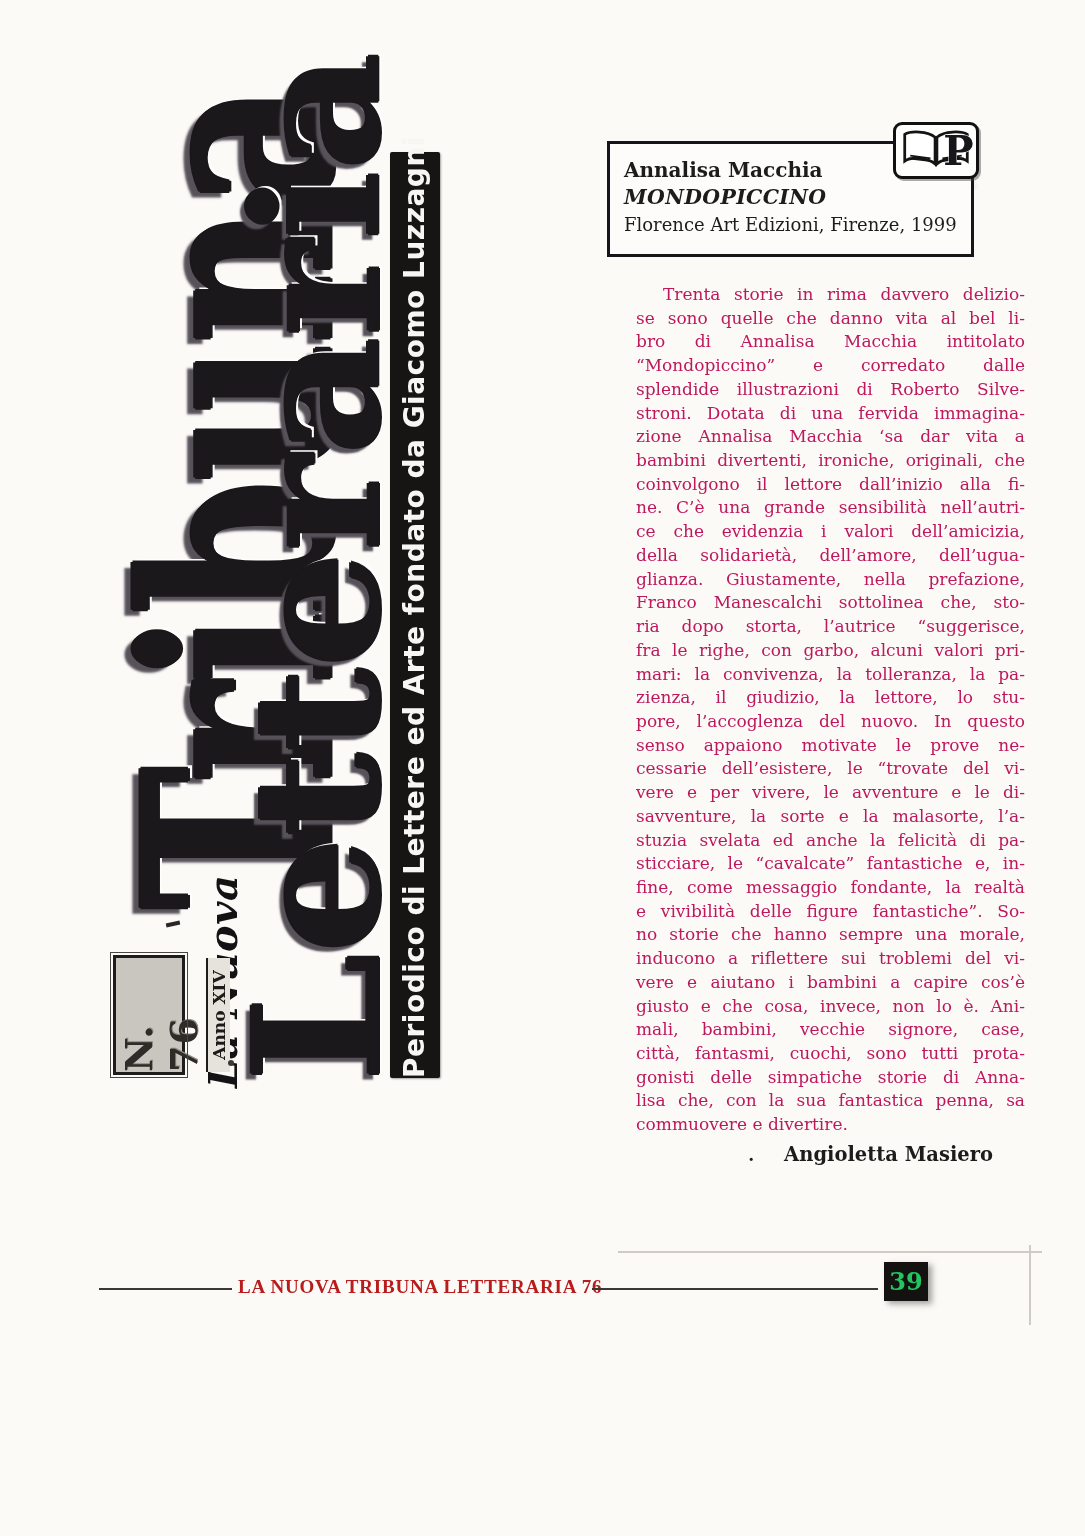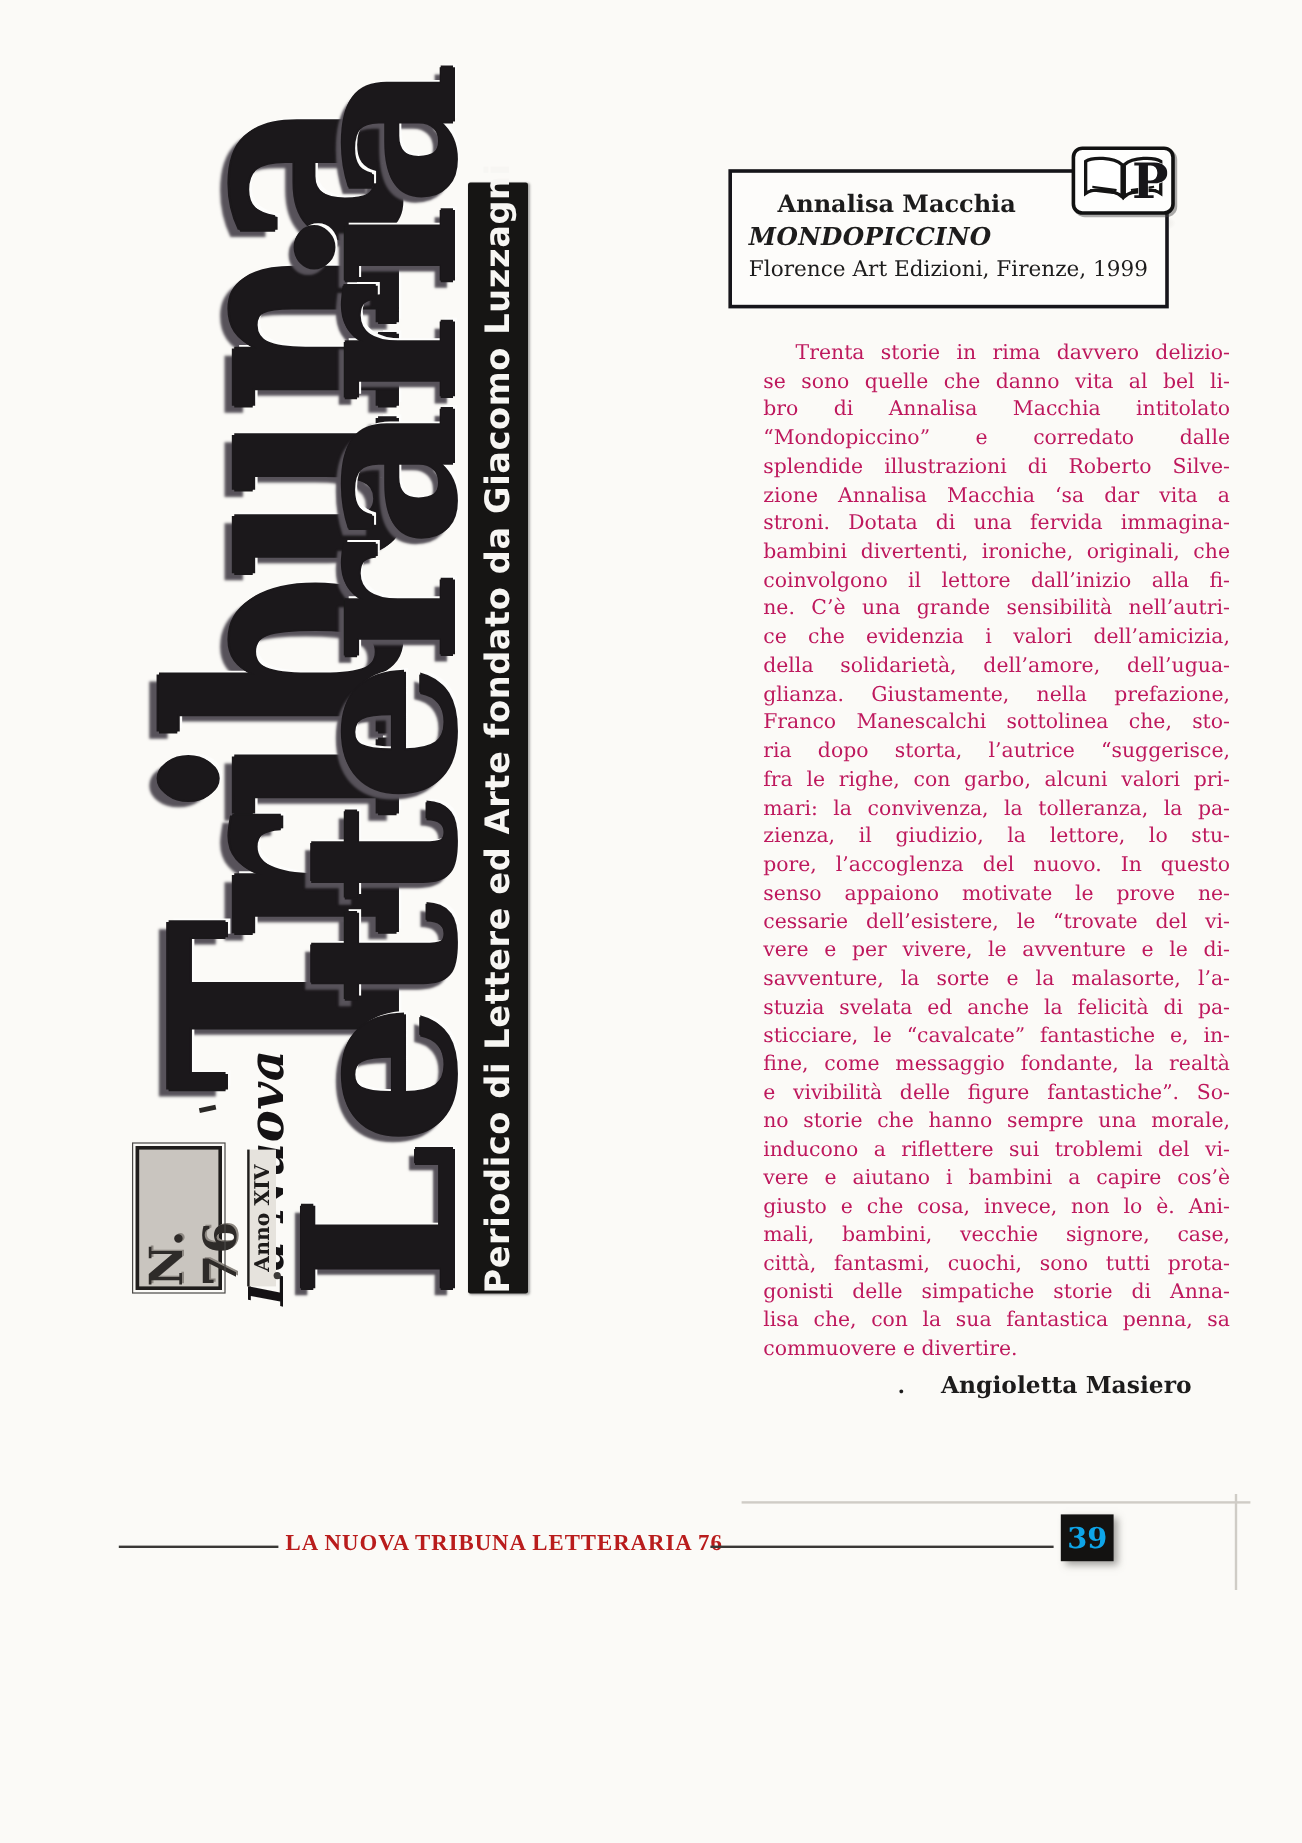--- a/index.html
+++ b/index.html
@@ -78,21 +78,21 @@
     font-family:"DejaVu Sans", sans-serif;font-weight:bold;font-size:28px;
     color:#f7f6f3;letter-spacing:0.5px;white-space:nowrap;
   }
 
   
   .review-header{
     left:607px;top:141px;width:367px;height:116px;box-sizing:border-box;
     border:3px solid #16151a;background:#fdfcfa;
     padding:13px 10px 0 14px;z-index:2;
   }
-  .review-author{font-weight:bold;font-size:20px;line-height:27px;margin-left:24px;}
+  .review-author{font-weight:bold;font-size:20px;line-height:27px;}
   .review-title{font-weight:bold;font-size:20.5px;line-height:27px;letter-spacing:0.3px;font-style:italic;}
   .review-publisher{font-size:18px;line-height:27px;}
 
   
   .publisher-logo{
     left:893px;top:122px;width:86px;height:57px;box-sizing:border-box;
     background:#fefefd;border:3.5px solid #111;border-radius:9px;z-index:5;
     display:flex;align-items:center;justify-content:center;
     box-shadow:2px 2px 0 rgba(70,70,70,.45);
   }
@@ -123,21 +123,21 @@
   .footer-journal{
     left:238px;top:1276px;
     font-family:"Liberation Serif", serif;font-weight:bold;font-size:19px;
     letter-spacing:0.8px;color:#b91c1c;white-space:nowrap;
   }
   .page-number-box{
     left:884px;top:1262px;width:44px;height:39px;background:#131211;
     display:flex;align-items:center;justify-content:center;
     box-shadow:4px 3px 6px rgba(90,88,84,.55);
   }
-  .page-number{color:#0ea5e9;font-weight:bold;font-size:24px;}
+  .page-number{color:#22c55e;font-weight:bold;font-size:24px;}
 
   
   .faint-h{left:618px;top:1251px;width:424px;height:1.5px;background:#cfccc6;}
   .faint-v{left:1029px;top:1245px;width:1.5px;height:80px;background:#cfccc6;}
   .smudge{border-radius:50%;}
   .smudge-1{left:826px;top:162px;width:58px;height:26px;background:radial-gradient(closest-side,rgba(105,100,95,.30),transparent);}
   .smudge-2{left:898px;top:222px;width:64px;height:22px;background:radial-gradient(closest-side,rgba(105,100,95,.28),transparent);}
   .smudge-3{left:940px;top:178px;width:40px;height:16px;background:radial-gradient(closest-side,rgba(105,100,95,.25),transparent);}
   .speck-1{left:166px;top:922px;width:14px;height:4px;background:#2a2826;transform:rotate(-12deg);}
   .speck-2{left:228px;top:1060px;width:6px;height:6px;background:#3c3a38;border-radius:50%;}
@@ -180,22 +180,22 @@
     <text x="48" y="40" font-family="DejaVu Serif, serif" font-weight="bold" font-size="44" fill="#17161a" stroke="#ffffff" stroke-width="1" paint-order="stroke">P</text>
   </svg>
 </div>
 
 <div class="abs review-body">
     <div class="review-line">Trenta storie in rima davvero delizio-</div>
     <div class="review-line">se sono quelle che danno vita al bel li-</div>
     <div class="review-line">bro di Annalisa Macchia intitolato</div>
     <div class="review-line">“Mondopiccino” e corredato dalle</div>
     <div class="review-line">splendide illustrazioni di Roberto Silve-</div>
+    <div class="review-line">stroni. Dotata di una fervida immagina-</div>
     <div class="review-line">zione Annalisa Macchia ‘sa dar vita a</div>
-    <div class="review-line">stroni. Dotata di una fervida immagina-</div>
     <div class="review-line">bambini divertenti, ironiche, originali, che</div>
     <div class="review-line">coinvolgono il lettore dall’inizio alla fi-</div>
     <div class="review-line">ne. C’è una grande sensibilità nell’autri-</div>
     <div class="review-line">ce che evidenzia i valori dell’amicizia,</div>
     <div class="review-line">della solidarietà, dell’amore, dell’ugua-</div>
     <div class="review-line">glianza. Giustamente, nella prefazione,</div>
     <div class="review-line">Franco Manescalchi sottolinea che, sto-</div>
     <div class="review-line">ria dopo storta, l’autrice “suggerisce,</div>
     <div class="review-line">fra le righe, con garbo, alcuni valori pri-</div>
     <div class="review-line">mari: la convivenza, la tolleranza, la pa-</div>

